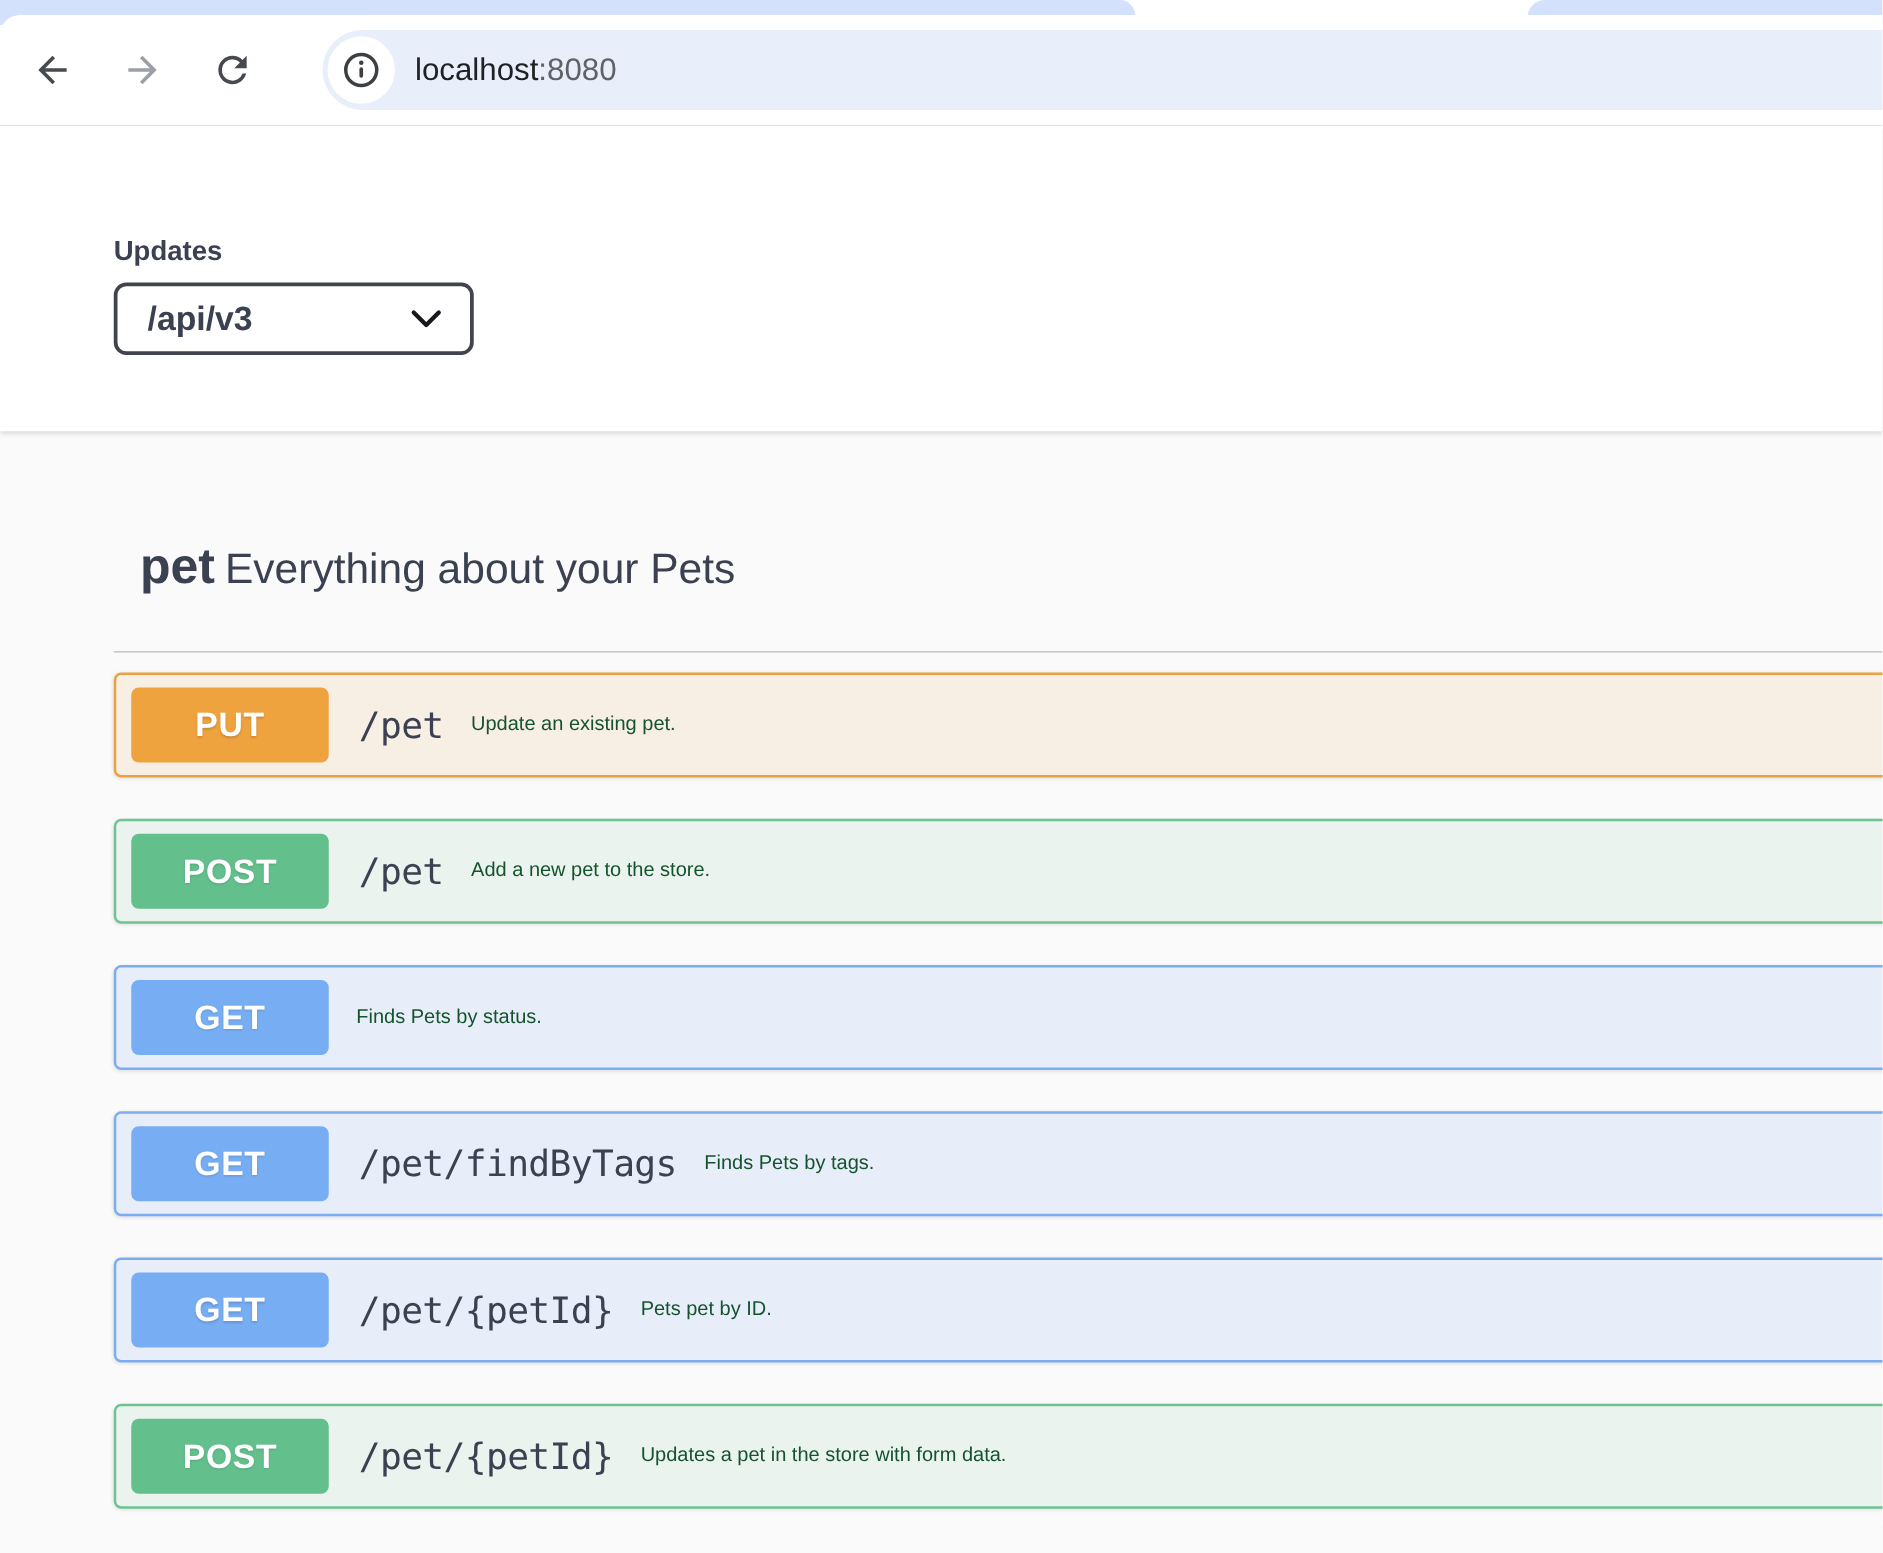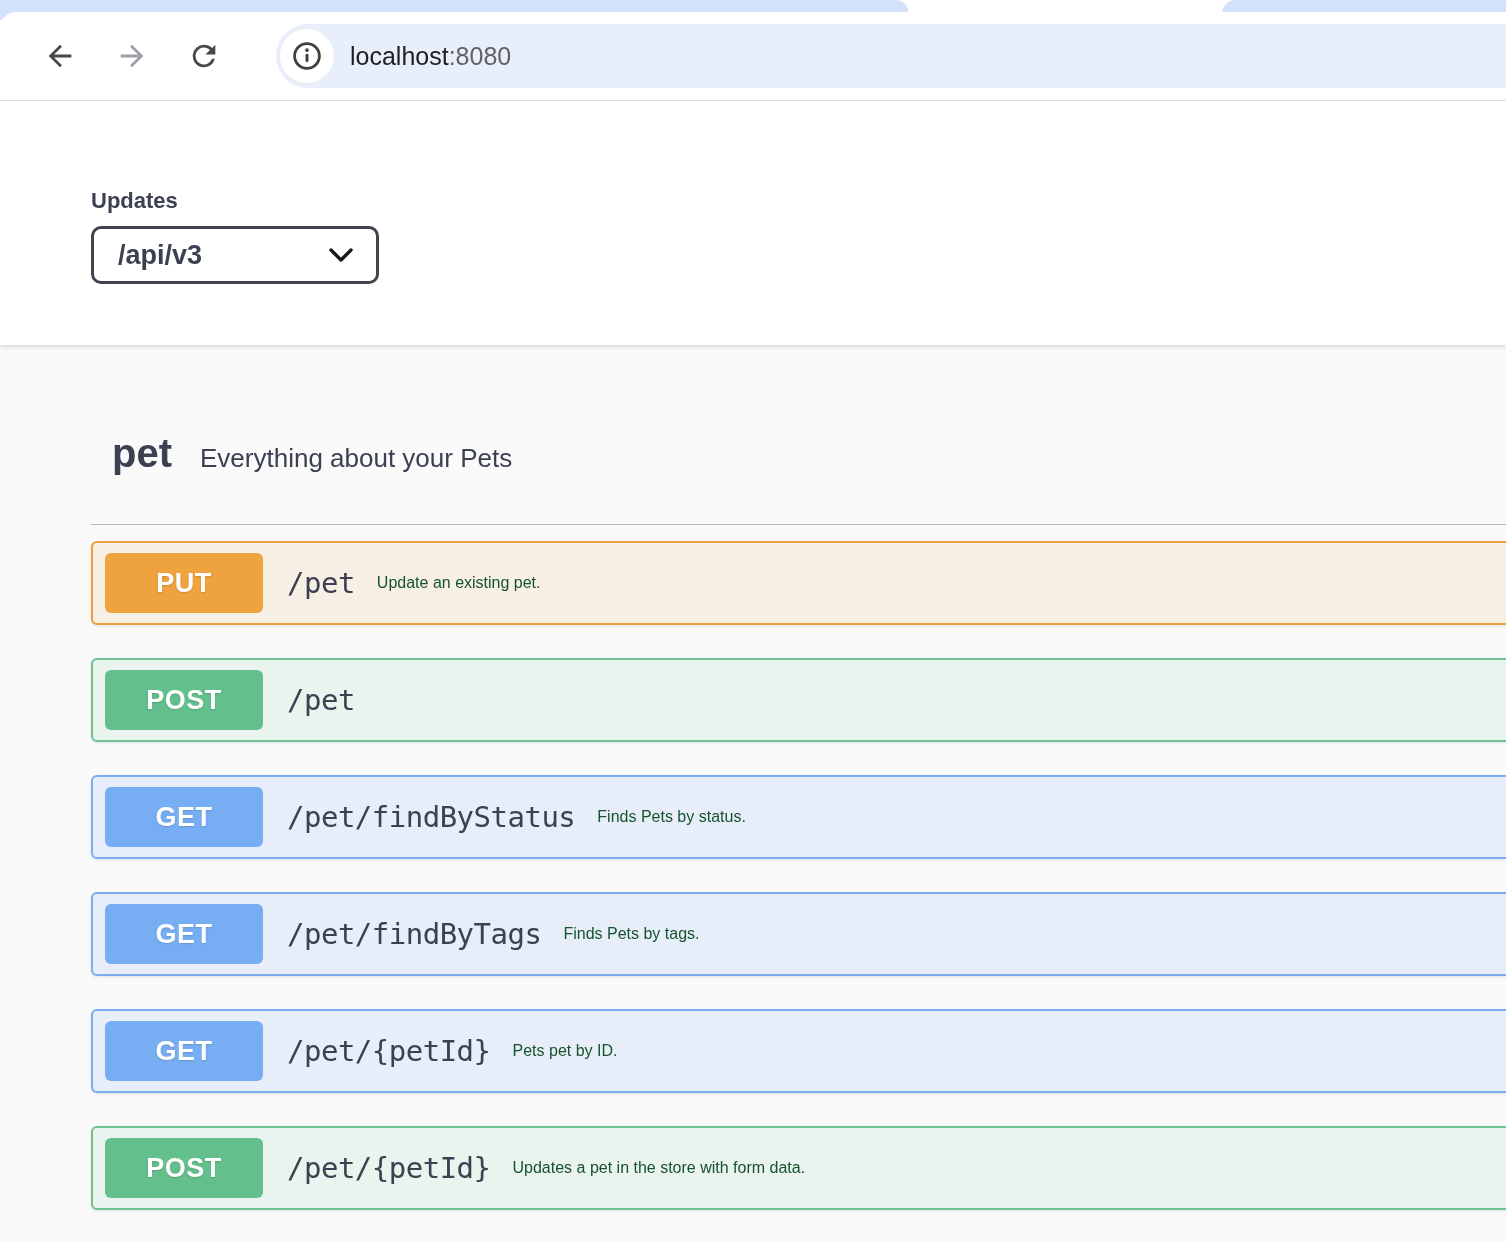--- a/index.html
+++ b/index.html
@@ -7,21 +7,21 @@
               font-family:"Liberation Sans", sans-serif; }
 
   
   .tabstrip { position:relative; height:20px; background:#fff; }
   .ts-seg { position:absolute; top:0; height:100%; background:#d4e1fc; }
   .ts-left  { left:0; width:908px; border-top-right-radius:12px; }
   .ts-right { left:1222px; right:0; border-top-left-radius:14px; }
 
   .toolbar { position:relative; margin-top:-8px; height:89px; background:#fff;
              border-top-left-radius:16px; border-bottom:1px solid #dfe1e5;
-             display:flex; align-items:center; padding-left:43px; }
+             display:flex; align-items:center; padding-left:25px; }
   .nav-btn { width:34px; height:34px; margin-right:38px; flex:none;
              display:flex; align-items:center; justify-content:center; cursor:pointer; }
   .urlbar { flex:1; height:64px; margin-left:17px; margin-right:-30px;
             background:#e9eefb; border-radius:32px;
             display:flex; align-items:center; padding-left:4px; }
   .info-btn { width:54px; height:54px; border-radius:50%; background:#fff; flex:none;
               display:flex; align-items:center; justify-content:center; cursor:pointer; }
   .url-text { margin-left:16px; font-size:25px; color:#202124; white-space:nowrap; }
   .url-port { color:#5f6368; }
 
@@ -32,21 +32,21 @@
   .server-select { margin-top:13px; width:288px; height:58px; background:#fff;
                    border:3px solid #41444e; border-radius:10px; cursor:pointer;
                    display:flex; align-items:center; justify-content:space-between;
                    padding:0 22px 0 24px;gap:23px; }
   .server-value { font-size:27px; font-weight:bold; color:#3b4151; }
 
   
   .section { background:#fafafa; height:1133px; padding-top:80px;text-align:center; }
   .tag-header { margin-left:112px; display:flex; align-items:baseline; line-height:56px; cursor:pointer; }
   .tag-name { font-size:40px; font-weight:bold; color:#3b4151; }
-  .tag-desc { margin-left:28px; font-size:26px; color:#3b4151; }
+  .tag-desc { margin-left:8px; font-size:34px; color:#3b4151; }
   .tag-divider { margin:38px 0 0 91px; height:1px; background:rgba(59,65,81,.35); }
 
   .operations { margin-top:16px; }
   .op { margin:0 -12px 33px 91px; height:84px; cursor:pointer;
         border:2px solid var(--border); background:var(--bg); border-radius:6px;
         display:flex; align-items:center; box-shadow:0 1px 3px rgba(0,0,0,.10); }
   .op-badge { width:158px; height:60px; margin-left:12px; flex:none;
               background:var(--badge); border-radius:6px; color:#fff;
               font-weight:bold; font-size:27px; letter-spacing:.5px;
               display:flex; align-items:center; justify-content:center;
@@ -110,24 +110,24 @@
 
   <div class="operations" id="operations">
       <div class="op" style="--badge: #eea33f; --border: #e9a23f; --bg: #f8efe4;">
     <div class="op-badge">PUT</div>
     <div class="op-path">/pet</div>
     <div class="op-summary">Update an existing pet.</div>
   </div>
       <div class="op" style="--badge: #63c08d; --border: #6dc392; --bg: #eaf3ee;">
     <div class="op-badge">POST</div>
     <div class="op-path">/pet</div>
+    <div class="op-summary">Add a new pet to the store.</div>
   </div>
       <div class="op" style="--badge: #77aef3; --border: #7cadf1; --bg: #e8eef9;">
     <div class="op-badge">GET</div>
-    <div class="op-path">/pet/findByStatus</div>
     <div class="op-summary">Finds Pets by status.</div>
   </div>
       <div class="op" style="--badge: #77aef3; --border: #7cadf1; --bg: #e8eef9;">
     <div class="op-badge">GET</div>
     <div class="op-path">/pet/findByTags</div>
     <div class="op-summary">Finds Pets by tags.</div>
   </div>
       <div class="op" style="--badge: #77aef3; --border: #7cadf1; --bg: #e8eef9;">
     <div class="op-badge">GET</div>
     <div class="op-path">/pet/{petId}</div>

